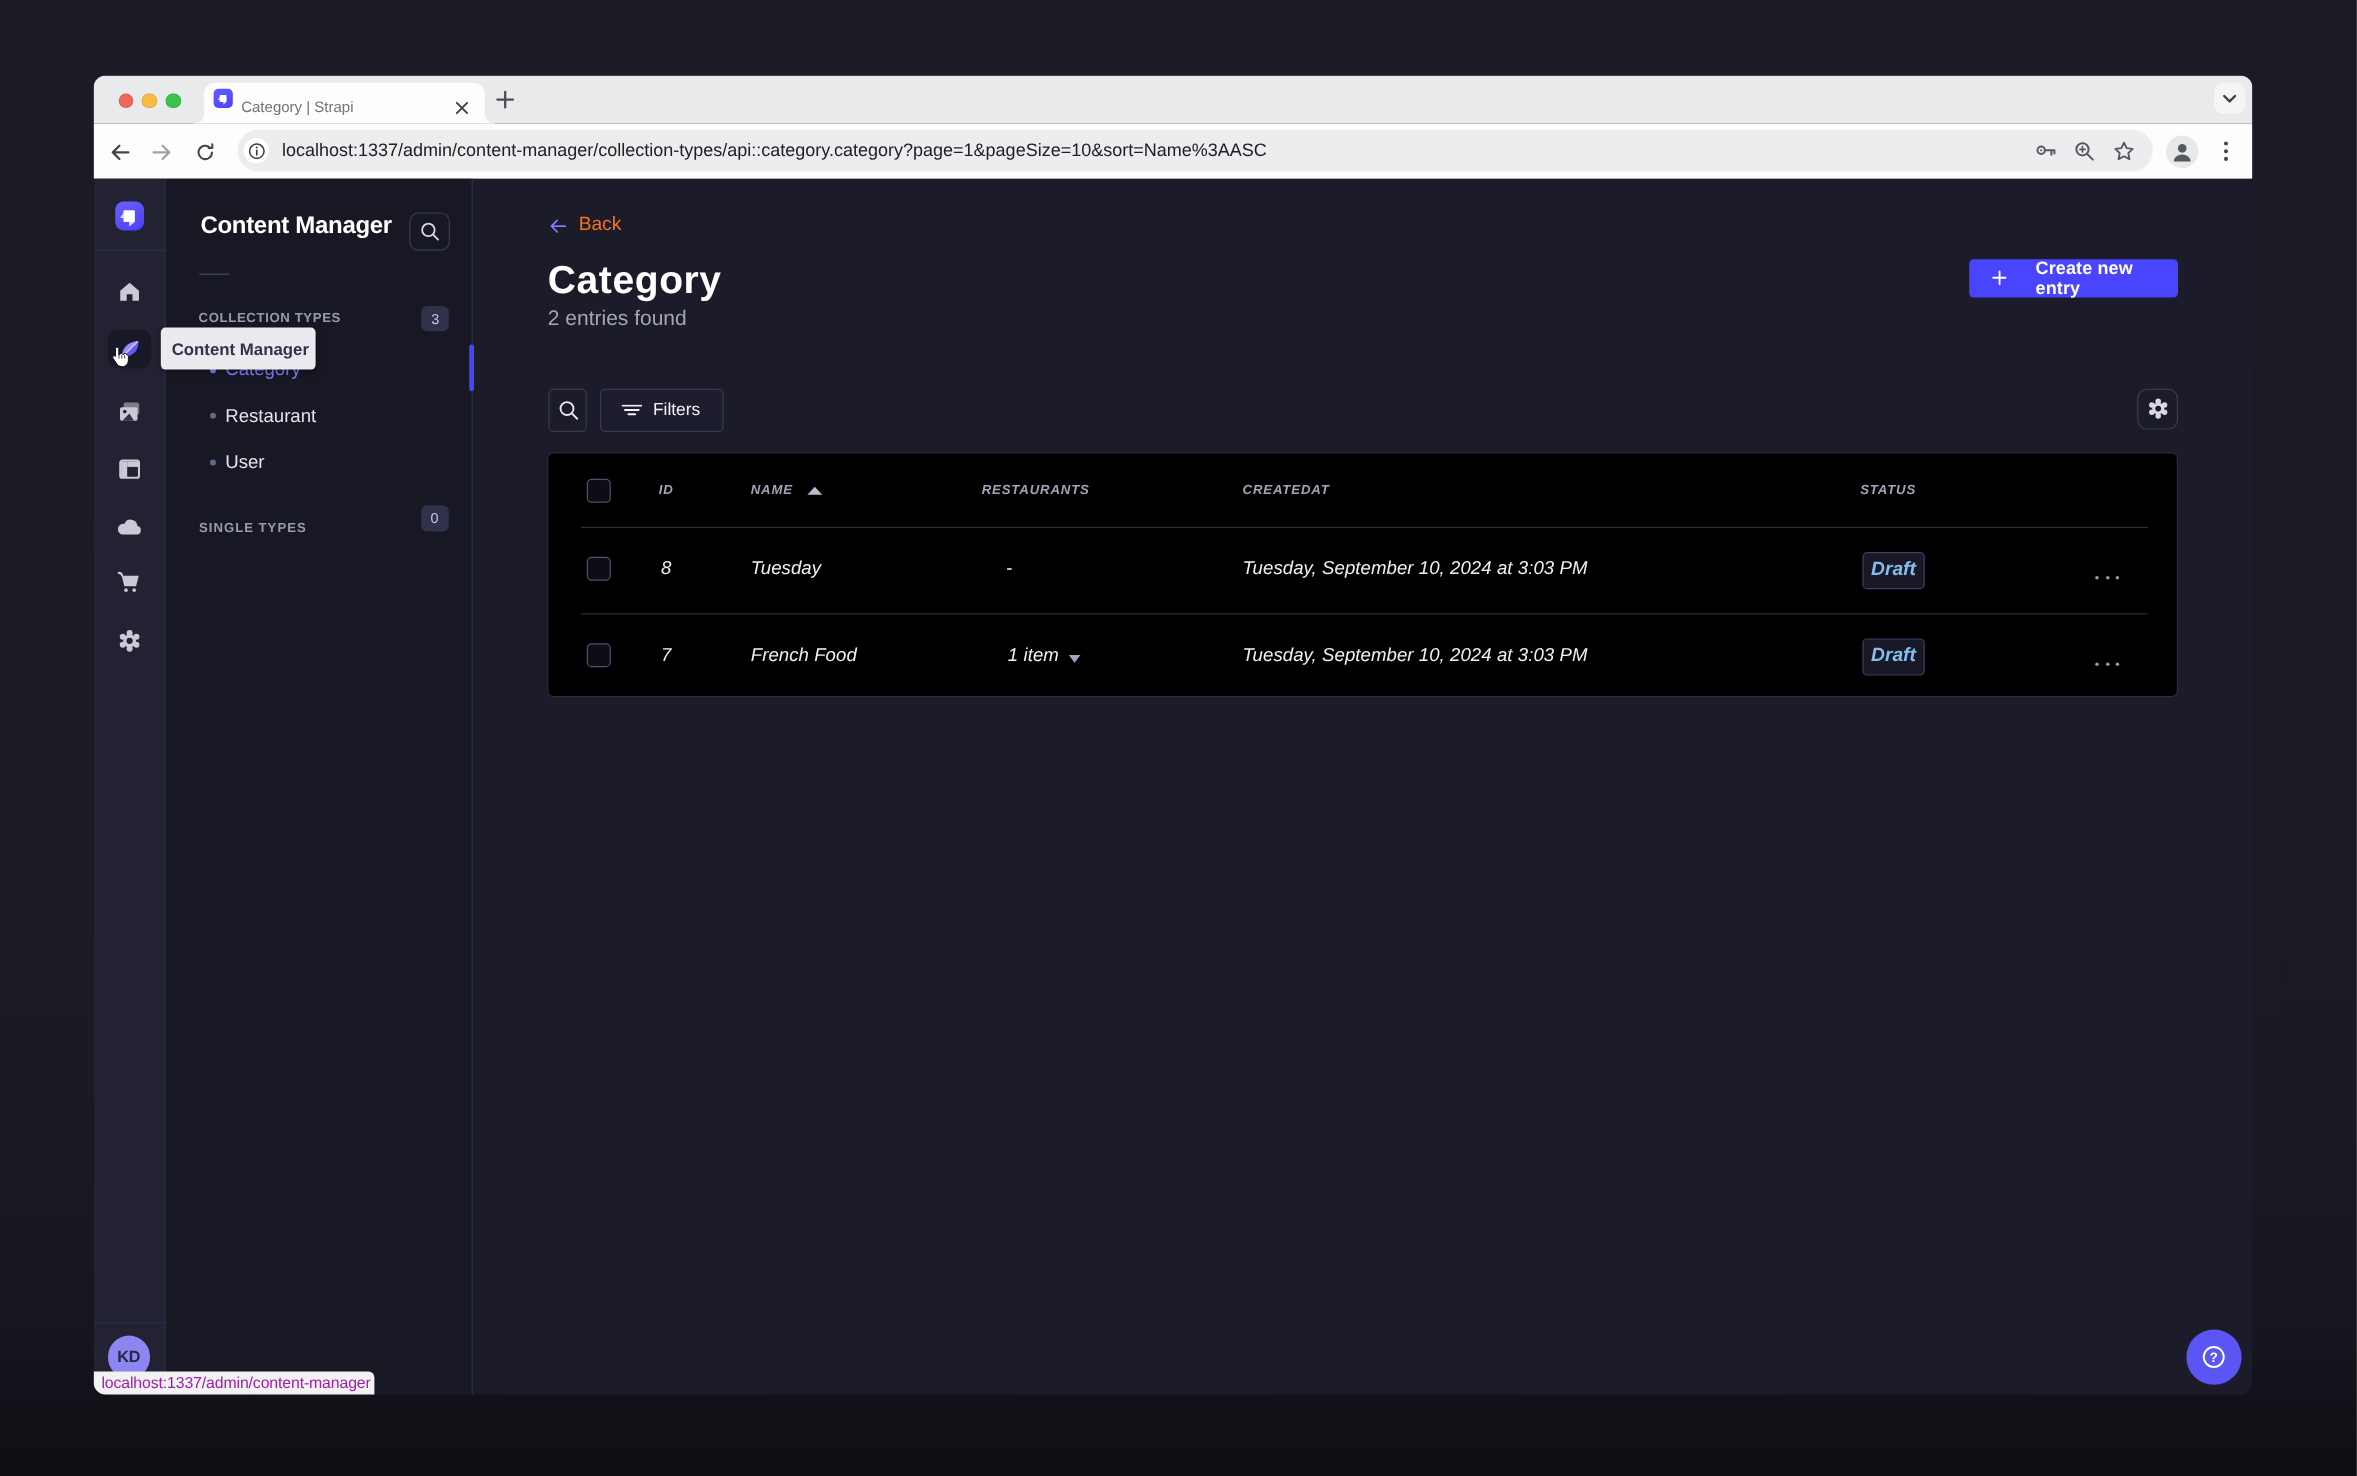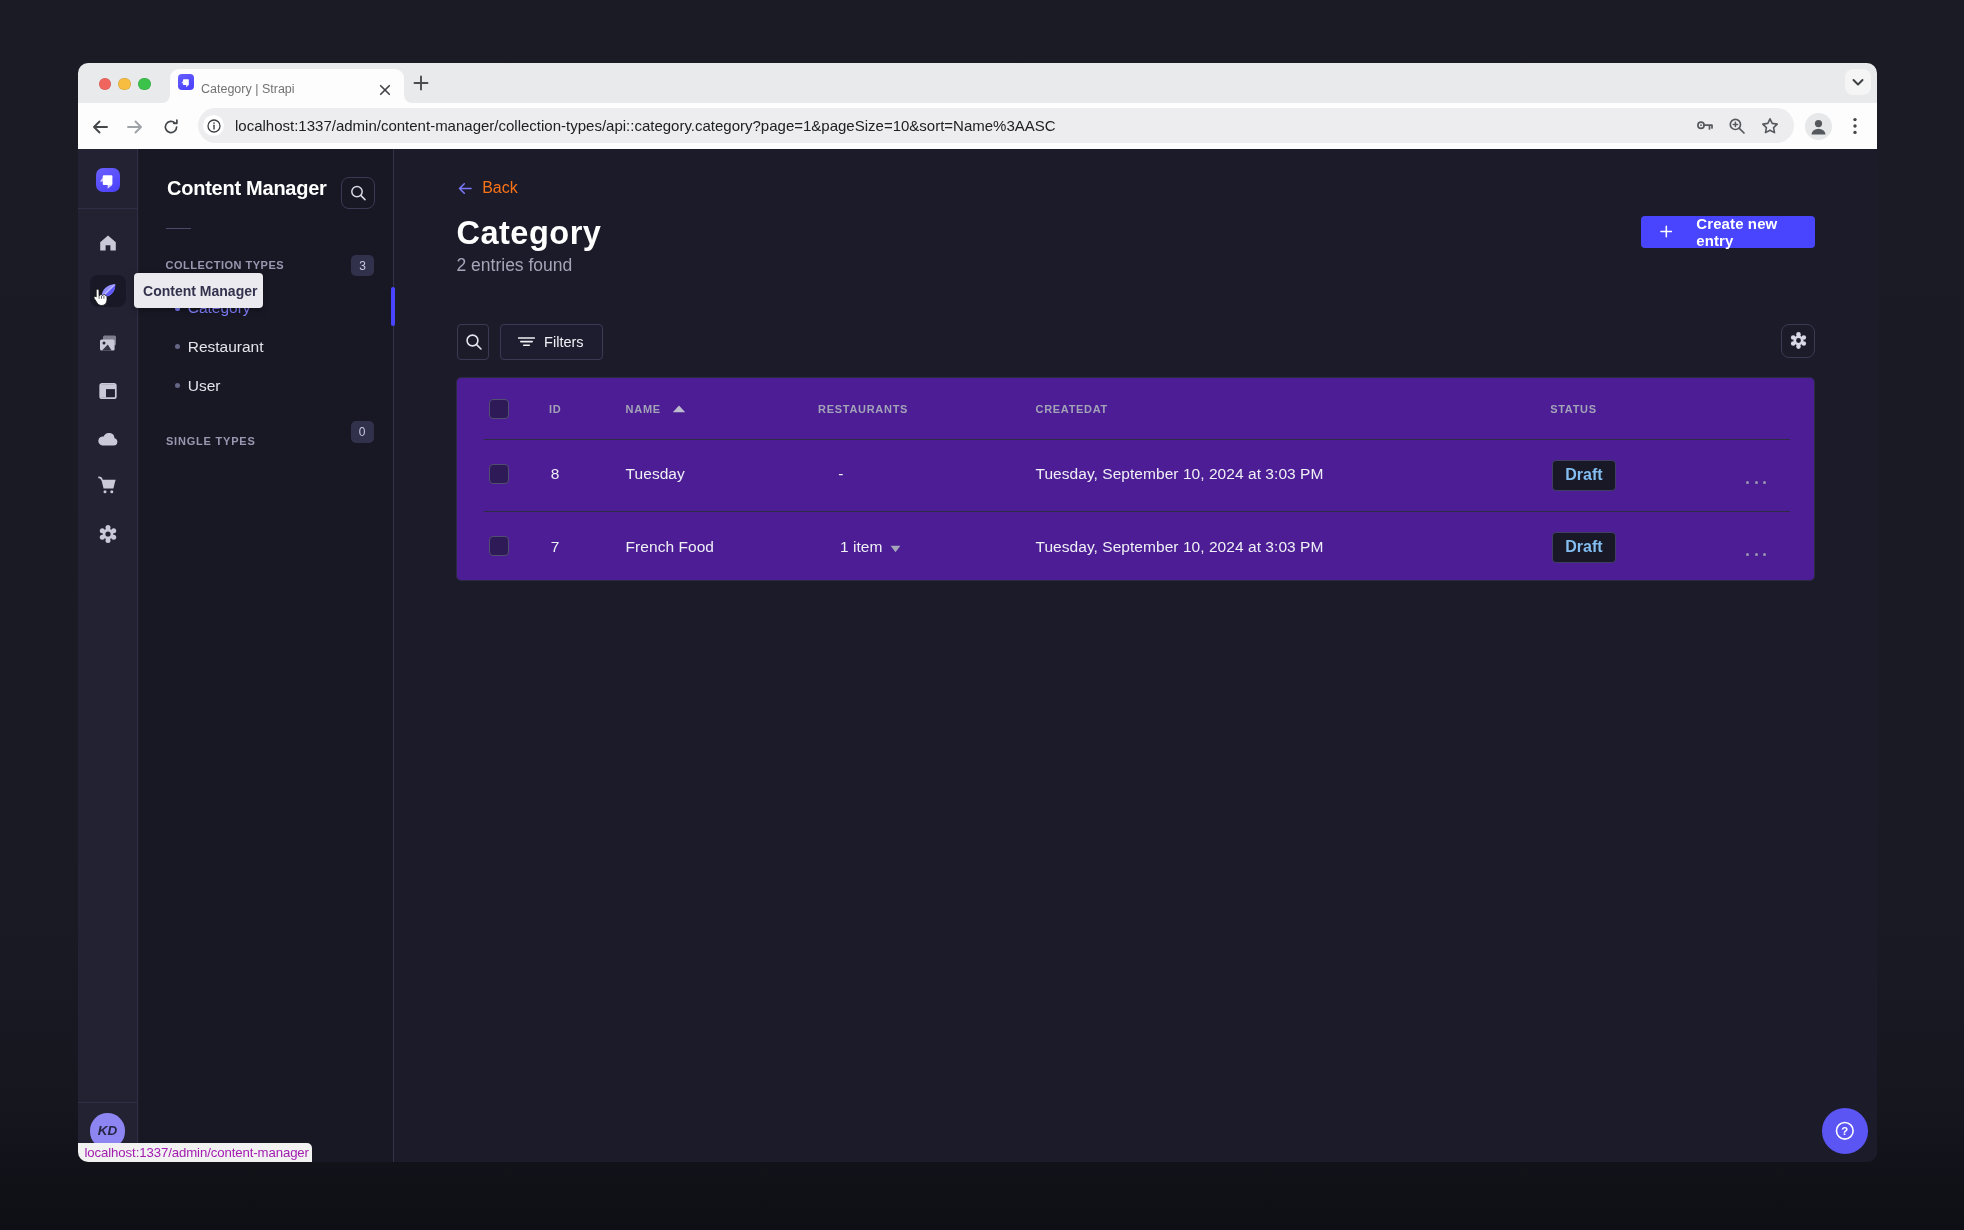--- a/index.html
+++ b/index.html
@@ -24,27 +24,27 @@
           background:#ededf0; }
   #urltxt { position:absolute; left:157px; top:54px; font-size:15px; color:#202124; line-height:17px; }
   
   #app { position:absolute; left:0; top:86px; width:100%; height:1013px; background:#1b1b29; }
   #rail { position:absolute; left:0; top:0; width:60px; height:100%; background:#222233;
           border-right:1px solid #2e2e45; }
   #subnav { position:absolute; left:61px; top:0; width:255px; height:100%; background:#181825;
             border-right:1px solid #32324a; }
   
   #panel { position:absolute; left:378.3px; top:228.1px; width:1358.9px; height:204.3px;
-           background:#4c1d95; border:1px solid #2b2b42; border-radius:5px; }
+           background:#000000; border:1px solid #2b2b42; border-radius:5px;font-style:italic; }
   .hdr { position:absolute; font-size:11px; font-weight:700; letter-spacing:0.7px; color:#a3a3b8; }
   .cell { position:absolute; font-size:15.5px; letter-spacing:0.05px; color:#eff0f5; }
   .cbx { position:absolute; width:20px; height:20px; border:1px solid #50506e; border-radius:4px;
          background:rgba(24,24,38,.55); }
   .rowline { position:absolute; height:1px; background:#2c2c42; }
-  .badge { position:absolute; width:64px; height:31px; border:1px solid #3f3f63; border-radius:4px;
+  .badge { position:absolute; width:52px; height:31px; border:1px solid #3f3f63; border-radius:4px;
            background:#181826; color:#84bdf0; font-size:16px; font-weight:700;
            display:flex; align-items:center; justify-content:center; }
   .dots3 span { display:inline-block; width:3.1px; height:3.1px; border-radius:50%; background:#9696ac; margin:0 2.7px; vertical-align:middle;}
 </style>
 </head>
 <body>
 <div id="win">
 
   <div id="tabbar">
     <div class="light" style="left:20.7px; background:#f0655d;"></div>
@@ -179,21 +179,21 @@
           <circle cx="11" cy="17.6" r="2.5"></circle>
         <circle cx="5.3" cy="7.7" r="2.5"></circle>
           <circle cx="16.7" cy="7.7" r="2.5"></circle>
         <circle cx="5.3" cy="14.3" r="2.5"></circle>
           <circle cx="16.7" cy="14.3" r="2.5"></circle>
       </g>
       <circle cx="11" cy="11" r="2.6" fill="#222233"></circle>
     </svg>
     <div class="abs" style="left:0; top:953px; width:60px; height:1px; background:#2e2e45;"></div>
     <div class="abs" style="left:11.6px; top:964.1px; width:35.6px; height:35.6px; border-radius:50%; background:#8d86f2;
-                display:flex; align-items:center; justify-content:center; font-size:13.5px; font-weight:700; color:#262644;font-style:italic;">KD</div>
+                display:flex; align-items:center; justify-content:center; font-size:13.5px; font-weight:700; color:#262644;">KD</div>
 
     <div class="txt" style="left:89px; top:29.4px; font-size:20px; font-weight:700; color:#fff; letter-spacing:-0.25px;">Content Manager</div>
     <div class="abs" style="left:263px; top:28px; width:34px; height:32px; border:1px solid #3a3a55; border-radius:8px;">
       <svg width="32" height="30" viewBox="0 0 32 30">
         <circle cx="15" cy="13.6" r="5.2" stroke="#d9d8e6" stroke-width="1.5" fill="none"></circle>
         <path d="M19 17.6 L23 21.6" stroke="#d9d8e6" stroke-width="1.5" stroke-linecap="round"></path>
       </svg>
     </div>
     <div class="abs" style="left:87.5px; top:78.8px; width:25.7px; height:1px; background:#4a4a6a;"></div>
     <div class="txt" style="left:87.5px; top:110.5px; font-size:11px; font-weight:700; letter-spacing:0.5px; color:#9898b0;">COLLECTION TYPES</div>

